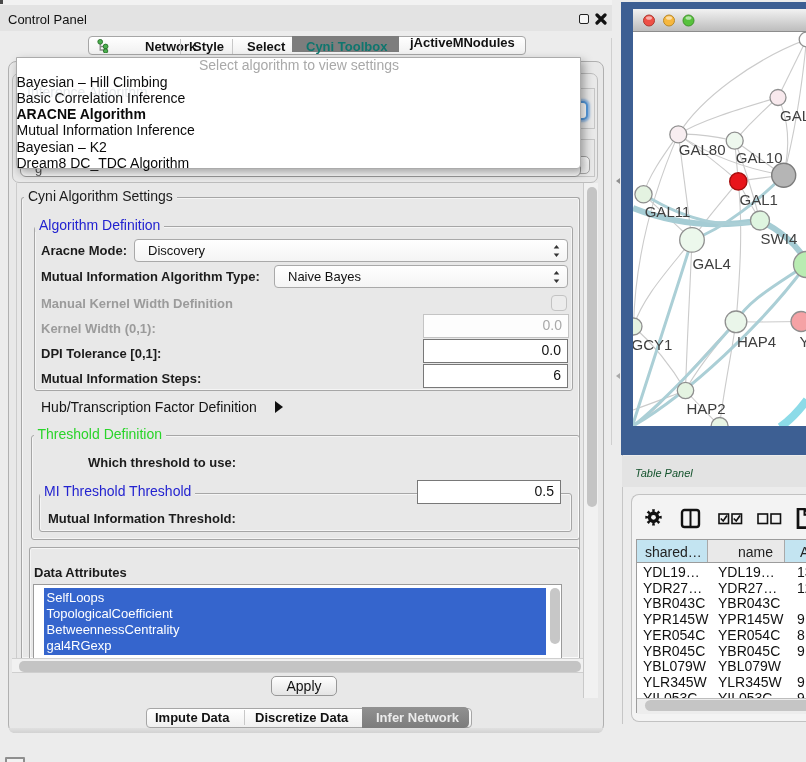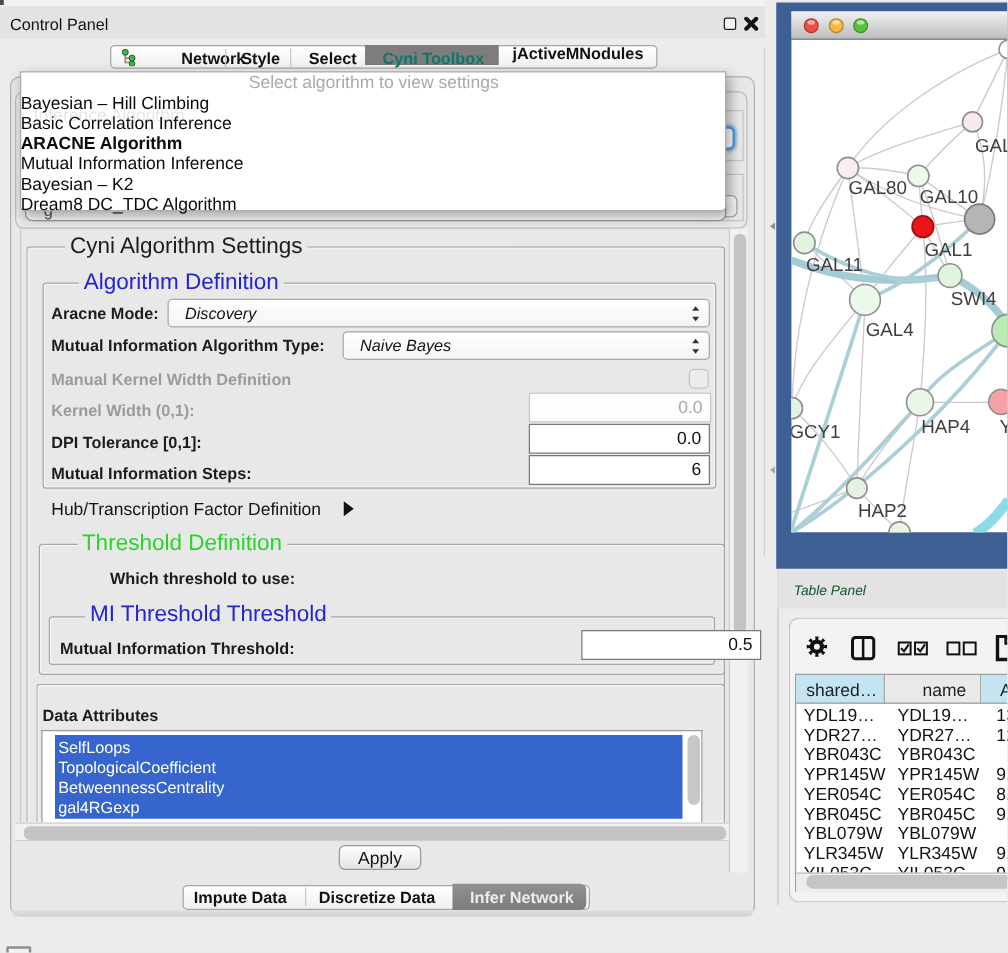--- a/index.html
+++ b/index.html
@@ -2,25 +2,25 @@
 <html><head>
 <meta charset="utf-8">
 <style>
 html,body{margin:0;padding:0;}
 body{width:806px;height:762px;overflow:hidden;font-family:"Liberation Sans",sans-serif;background:#ececec;}
 .abs{position:absolute;}
 #stage{position:relative;width:806px;height:762px;overflow:hidden;padding-left:48px;}
 .blbl{font-size:13px;font-weight:bold;color:#1c1c1c;white-space:nowrap;}
 .dlbl{font-size:13px;font-weight:bold;color:#9b9b9b;white-space:nowrap;}
 .combo{background:linear-gradient(#ffffff,#f4f4f4);border:1px solid #a9a9a9;border-radius:4px;box-sizing:border-box;}
-.combo .ctext{position:absolute;left:13px;top:3px;font-size:13px;color:#111;font-style:italic;}
+.combo .ctext{position:absolute;left:13px;top:3px;font-size:13px;color:#111;}
 .carr{position:absolute;width:9px;height:14px;}
 .fld{background:#fff;border:1px solid #787878;box-sizing:border-box;font-size:14px;color:#111;text-align:right;padding:2px 6px 0 0;}
 .gbox{border:1px solid #a6a6a6;border-radius:3px;box-shadow:inset 0 0 0 1px rgba(255,255,255,.55);box-sizing:border-box;}
-.gttl{position:absolute;background:#e8e8e8;padding:0 4px;font-size:18px;white-space:nowrap;line-height:14px;margin-left:28px;}
+.gttl{position:absolute;background:#e8e8e8;padding:0 4px;font-size:14px;white-space:nowrap;line-height:14px;}
 .sep{width:1px;background:#c8c8c8;position:absolute;top:3px;bottom:3px;}
 .tabtxt{position:absolute;font-size:13px;font-weight:bold;color:#111;white-space:nowrap;}
 </style>
 </head>
 <body>
 <div id="stage">
 
   <div class="abs" style="left:0;top:0;width:612px;height:762px;background:#ececec;"></div>
   <div class="abs" style="left:0;top:0;width:612px;height:5px;background:#f2f2f2;"></div>
   <div class="abs" style="left:0;top:0;width:3px;height:4px;background:#4a4a4a;"></div>
@@ -106,21 +106,21 @@
   </svg>
 
   <div class="abs gbox" style="left:31px;top:435px;width:549px;height:105px;"></div>
   <div class="gttl" style="left:33.5px;top:426.5px;color:#2ad42a;">Threshold Definition</div>
 
   <div class="abs blbl" style="left:88px;top:455px;">Which threshold to use:</div>
 
   <div class="abs gbox" style="left:39px;top:493px;width:533px;height:39px;"></div>
   <div class="gttl" style="left:40px;top:484px;color:#2323d0;">MI Threshold Threshold</div>
   <div class="abs blbl" style="left:48px;top:511px;">Mutual Information Threshold:</div>
-  <div class="abs fld" style="left:417px;top:504px;width:144px;height:24px;margin-left:48px;">0.5</div>
+  <div class="abs fld" style="left:417px;top:480px;width:144px;height:24px;">0.5</div>
 
   <div class="abs gbox" style="left:29px;top:547px;width:551px;height:111px;border-bottom:none;border-radius:3px 3px 0 0;"></div>
   <div class="abs blbl" style="left:34px;top:565px;">Data Attributes</div>
 
   <div class="abs" style="left:32.5px;top:584px;width:529px;height:74px;background:#fff;border:1px solid #9a9a9a;border-bottom:none;box-sizing:border-box;"></div>
   <div class="abs" style="left:44px;top:588px;width:502px;height:67px;background:#3565cd;"></div>
   <div class="abs" style="left:46.5px;top:589.5px;font-size:13px;color:#fff;line-height:16.2px;">SelfLoops<br>TopologicalCoefficient<br>BetweennessCentrality<br>gal4RGexp</div>
   <div class="abs" style="left:549.5px;top:588px;width:10px;height:56px;background:#c7c7c7;border-radius:5px;"></div>
 
   <div class="abs" style="left:12px;top:658px;width:571px;height:15px;background:#f1f1f1;border-top:1px solid #cfcfcf;border-bottom:1px solid #cfcfcf;box-sizing:border-box;"></div>

